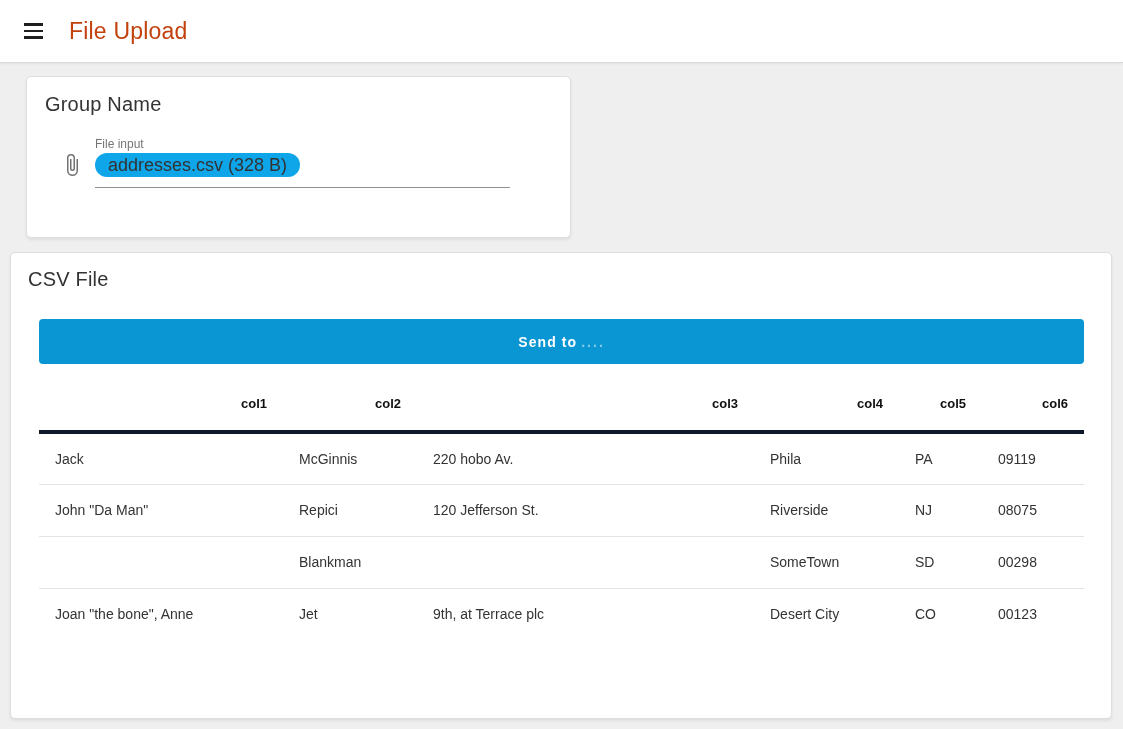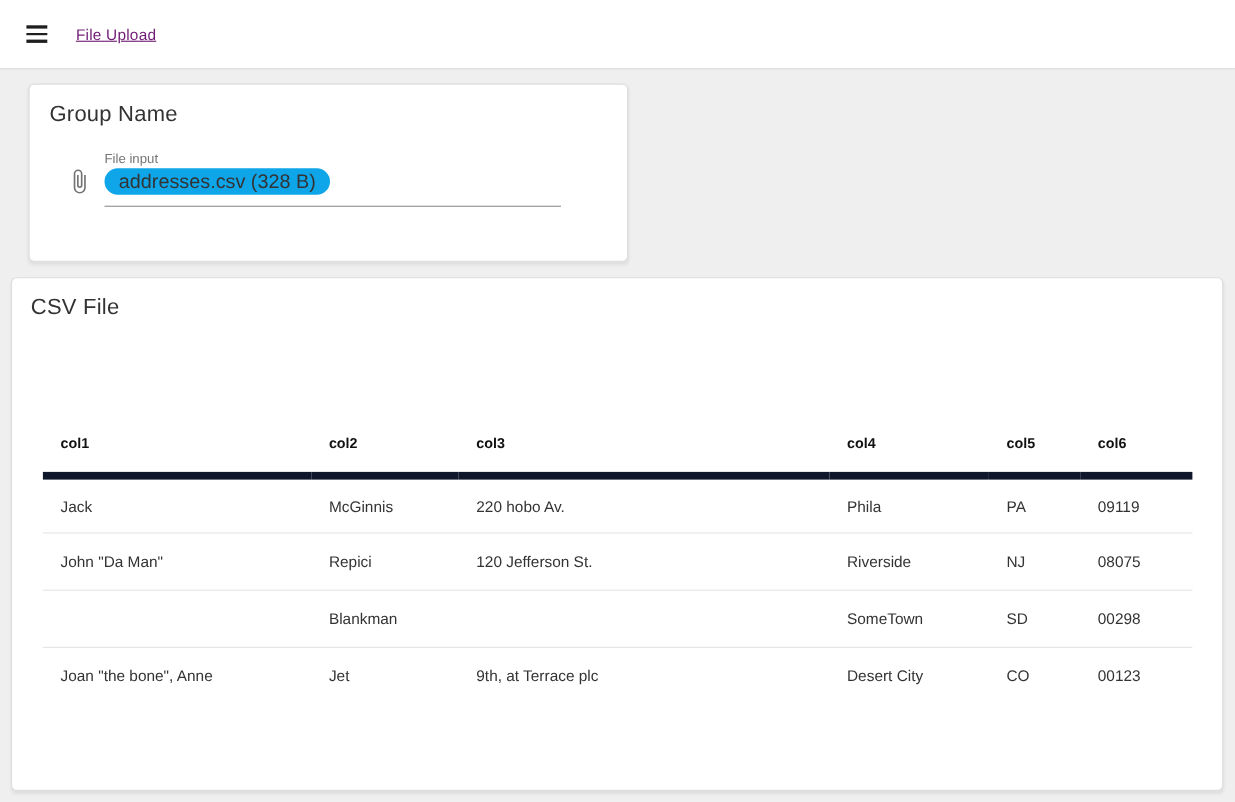--- a/index.html
+++ b/index.html
@@ -20,21 +20,21 @@
     box-shadow: 0 1px 2px rgba(0,0,0,0.06);
     display: flex; align-items: center;
     z-index: 5;
   }
   .menu-btn {
     width: 40px; height: 40px; margin-left: 13px;
     display: flex; flex-direction: column; justify-content: center; gap: 4px;
     align-items: center; cursor: pointer; background: none; border: none;
   }
   .menu-btn span { display: block; width: 19px; height: 2.5px; background: #1f1f1f; }
-  .app-title { font-size: 14px; color: #701a75; margin-left: 16px; letter-spacing: 0.2px; text-decoration: underline; }
+  .app-title { font-size: 23px; color: #c2410c; margin-left: 16px; letter-spacing: 0.2px; }
 
   
   .card {
     position: absolute; background: #ffffff;
     border: 1px solid #dedede; border-radius: 5px;
     box-shadow: 0 2px 3px rgba(0,0,0,0.07);
   }
   .card-title { font-size: 20px; color: #333333; letter-spacing: 0.2px; }
 
   
@@ -67,23 +67,23 @@
     cursor: pointer;
   }
   .send-btn .dots { opacity: 0.5; margin-left: 4px; letter-spacing: 2px; }
 
   
   .csv-table {
     position: absolute; left: 28px; top: 124px; width: 1045px;
     border-collapse: collapse; table-layout: fixed;
   }
   .csv-table th {
-    height: 55px; text-align: left; vertical-align: middle;
+    height: 55px; text-align: right; vertical-align: middle;
     padding: 0 16px; font-size: 13px; font-weight: 700; color: #111111;
-    border-bottom: 7px solid #0f172a;
+    border-bottom: 4px solid #0f172a;
   }
   .csv-table td {
     height: 52px; vertical-align: middle; padding: 0 16px;
     font-size: 14px; color: #333333; white-space: nowrap; overflow: hidden; margin-top: 21px;
   }
   .csv-table tbody tr:not(:last-child) td { border-bottom: 1px solid #e3e3e3; }
 </style>
 </head>
 <body>
 
@@ -108,20 +108,24 @@
       </span>
       <div class="file-label">File input</div>
       <div class="file-chip">addresses.csv (328 B)</div>
       <div class="input-underline"></div>
     </div>
   </section>
 
   <section class="card csv-card">
     <div class="card-title">CSV File</div>
 
+    <button class="send-btn">
+      <span>Send to</span>
+      <span class="dots">....</span>
+    </button>
 
     <table class="csv-table">
       <colgroup>
         <col style="width:244px">
           <col style="width:134px">
           <col style="width:337px">
         <col style="width:145px">
           <col style="width:83px">
           <col style="width:102px">
       </colgroup>

